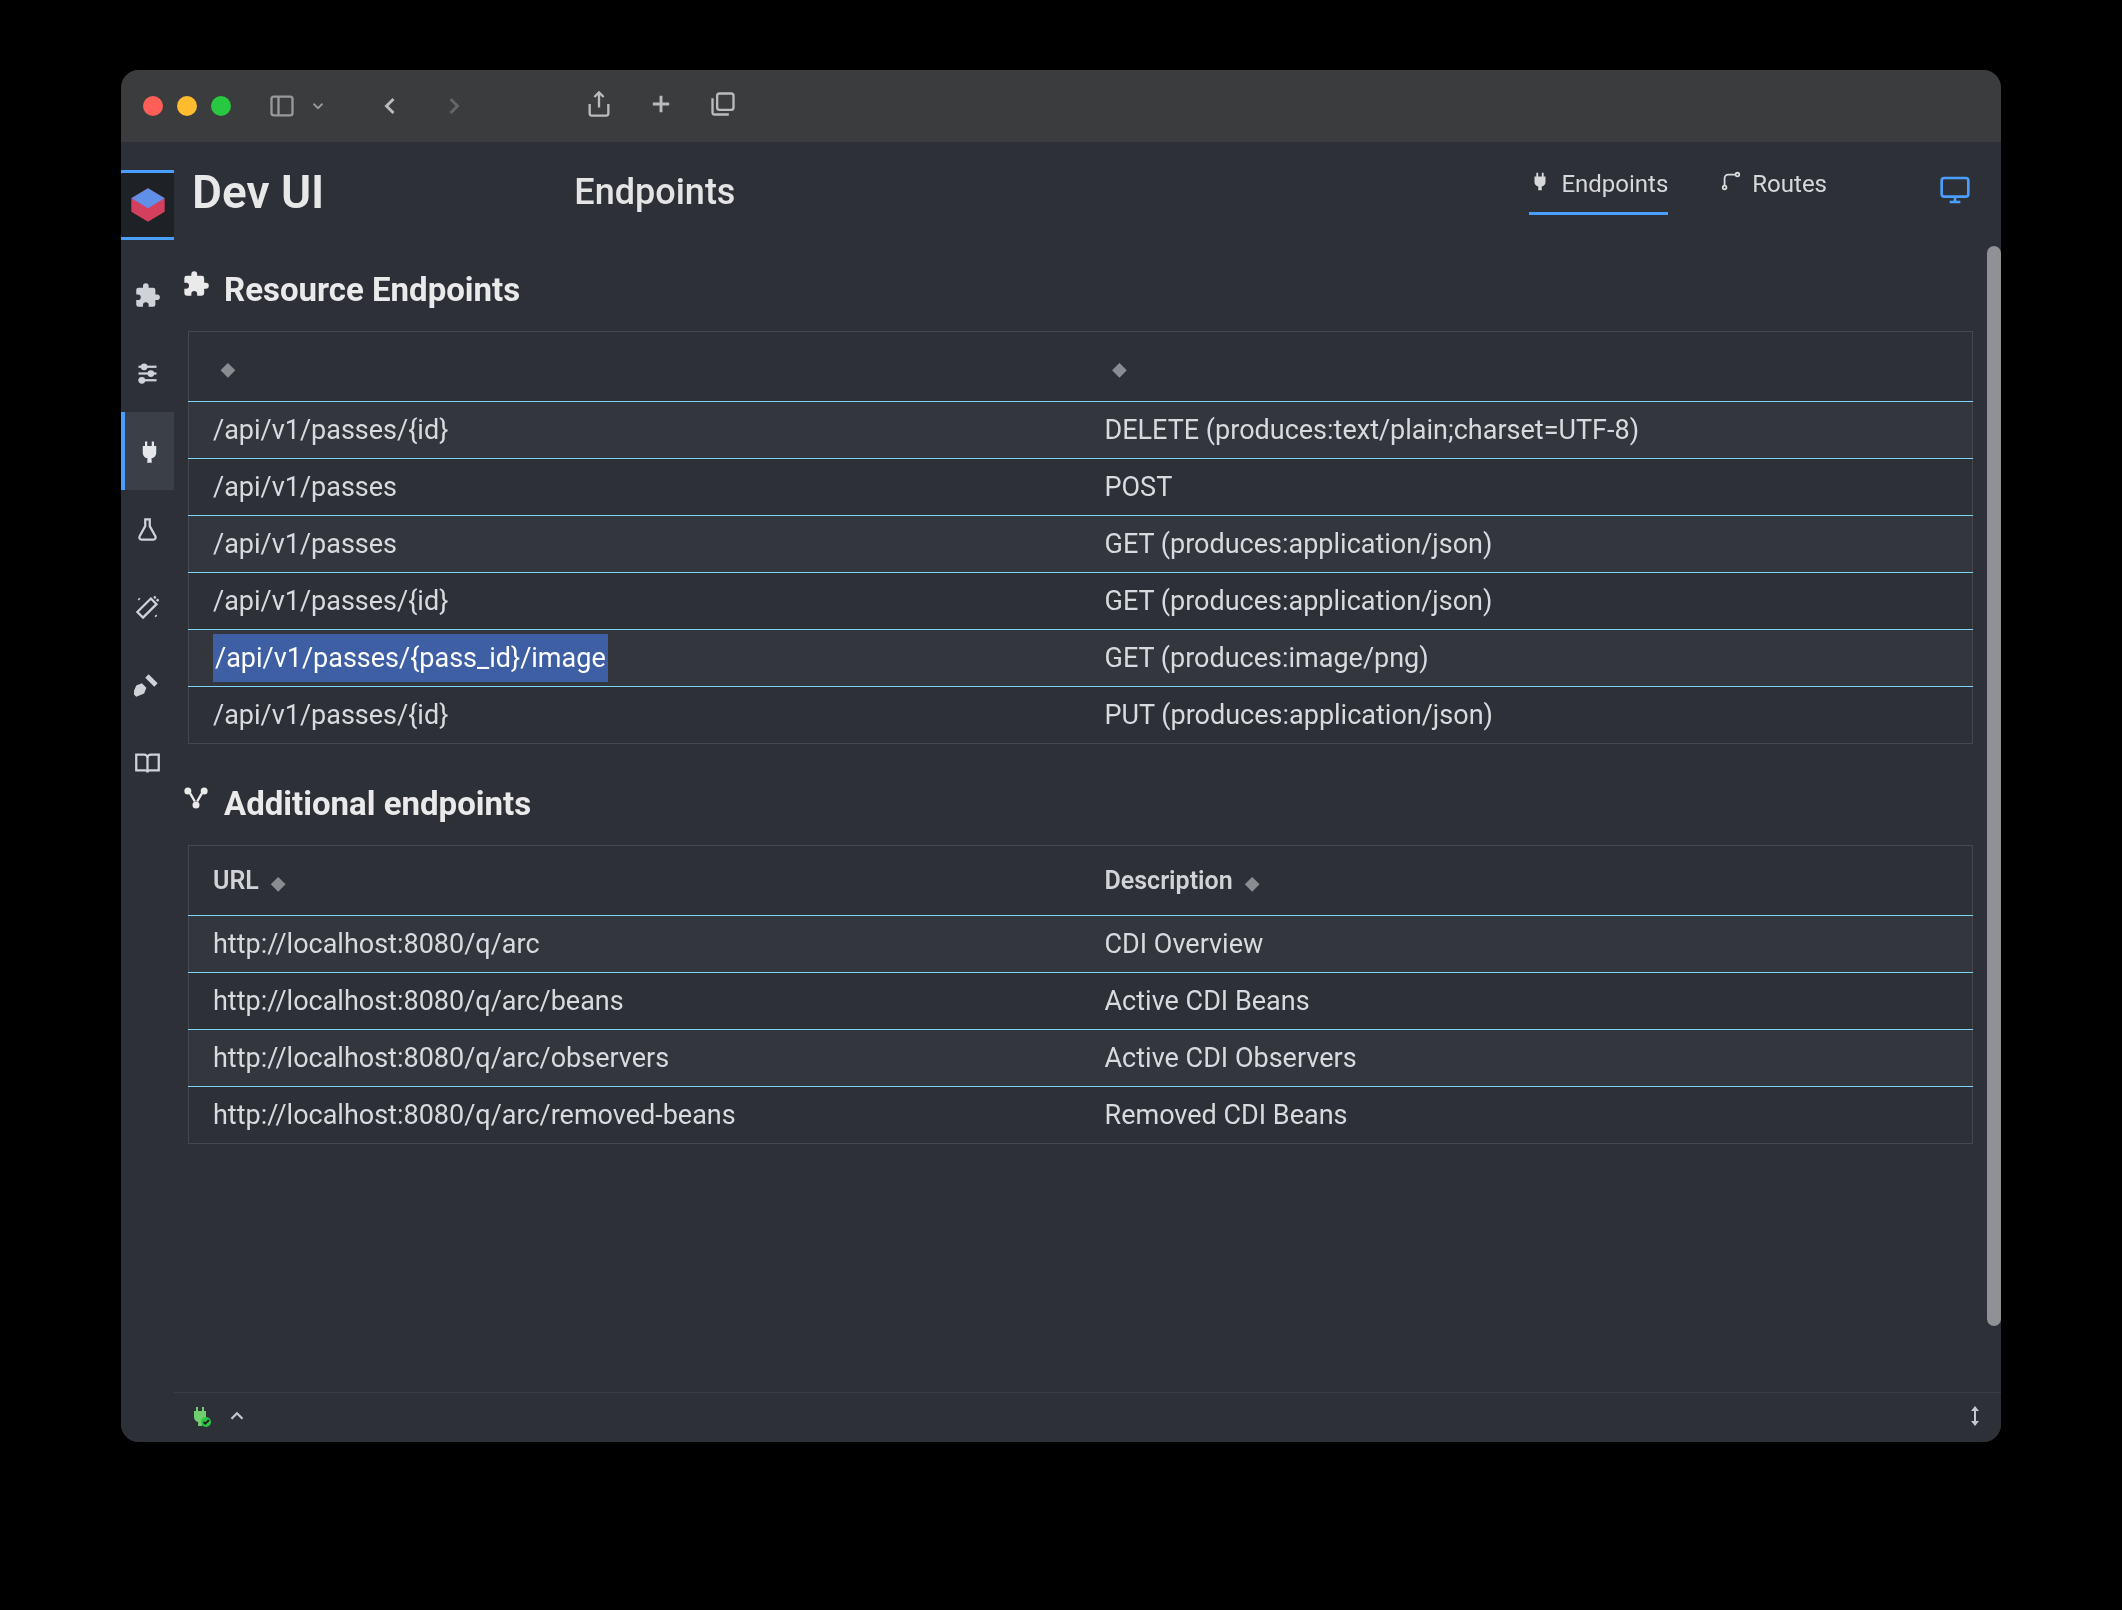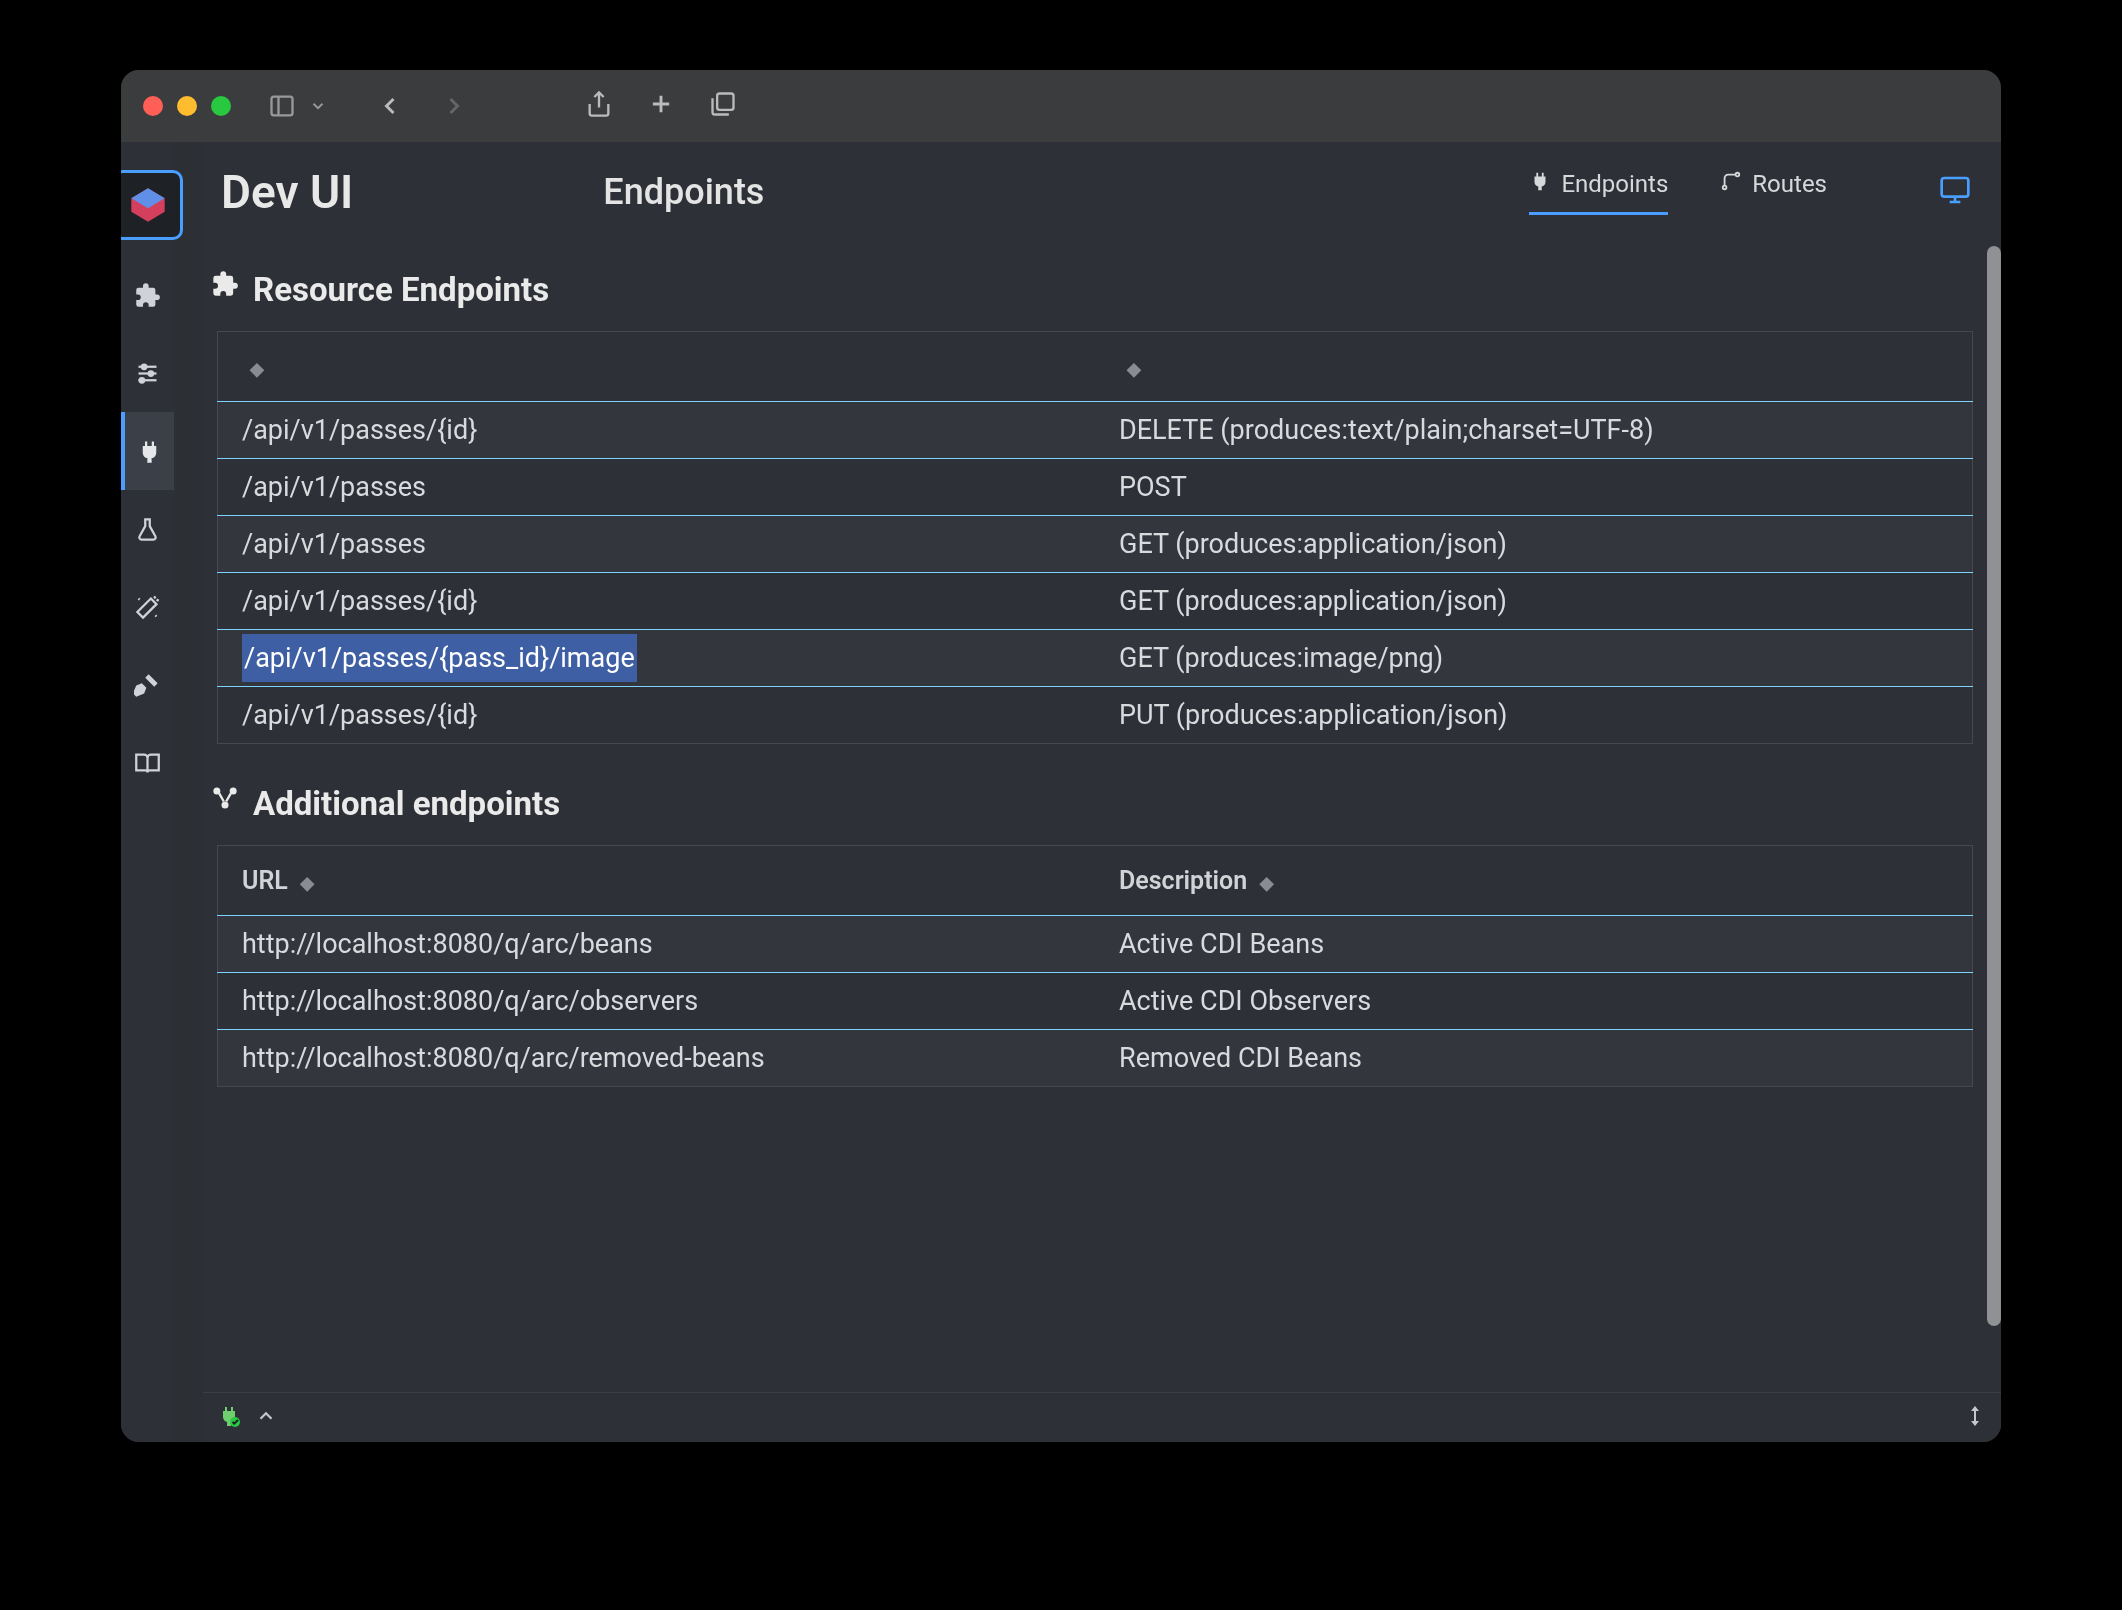--- a/index.html
+++ b/index.html
@@ -49,21 +49,21 @@
     padding: 0 18px;
     color: #ccc;
     font-size: 24px;
     position: relative;
   }
   .addr .addr-text { position:absolute; left:50%; transform:translateX(-50%); }
   .addr .refresh { margin-left:auto; }
   .right-icons { display:flex; gap: 34px; margin-left: 40px; color:#bbb;}
 
   
-  .app { display:flex; height: 1300px; gap: 29px; }
+  .app { display:flex; height: 1300px; }
   .leftbar {
     width: 53px;
     background: #2d3036;
     display:flex;
     flex-direction:column;
     align-items:center;
     padding-top: 22px;
     gap: 0;
   }
   .logo-wrap { margin-bottom: 10px; padding: 6px 4px;}
@@ -348,20 +348,24 @@
 
         <table class="grid">
           <thead>
             <tr>
               <th style="width:50%;"><span>URL</span><span class="sort"> ◆</span></th>
               <th><span>Description</span><span class="sort"> ◆</span></th>
             </tr>
           </thead>
           <tbody id="additional-body">
               <tr>
+                <td>http://localhost:8080/q/arc</td>
+                <td>CDI Overview</td>
+              </tr>
+              <tr>
                 <td>http://localhost:8080/q/arc/beans</td>
                 <td>Active CDI Beans</td>
               </tr>
               <tr>
                 <td>http://localhost:8080/q/arc/observers</td>
                 <td>Active CDI Observers</td>
               </tr>
               <tr>
                 <td>http://localhost:8080/q/arc/removed-beans</td>
                 <td>Removed CDI Beans</td>

